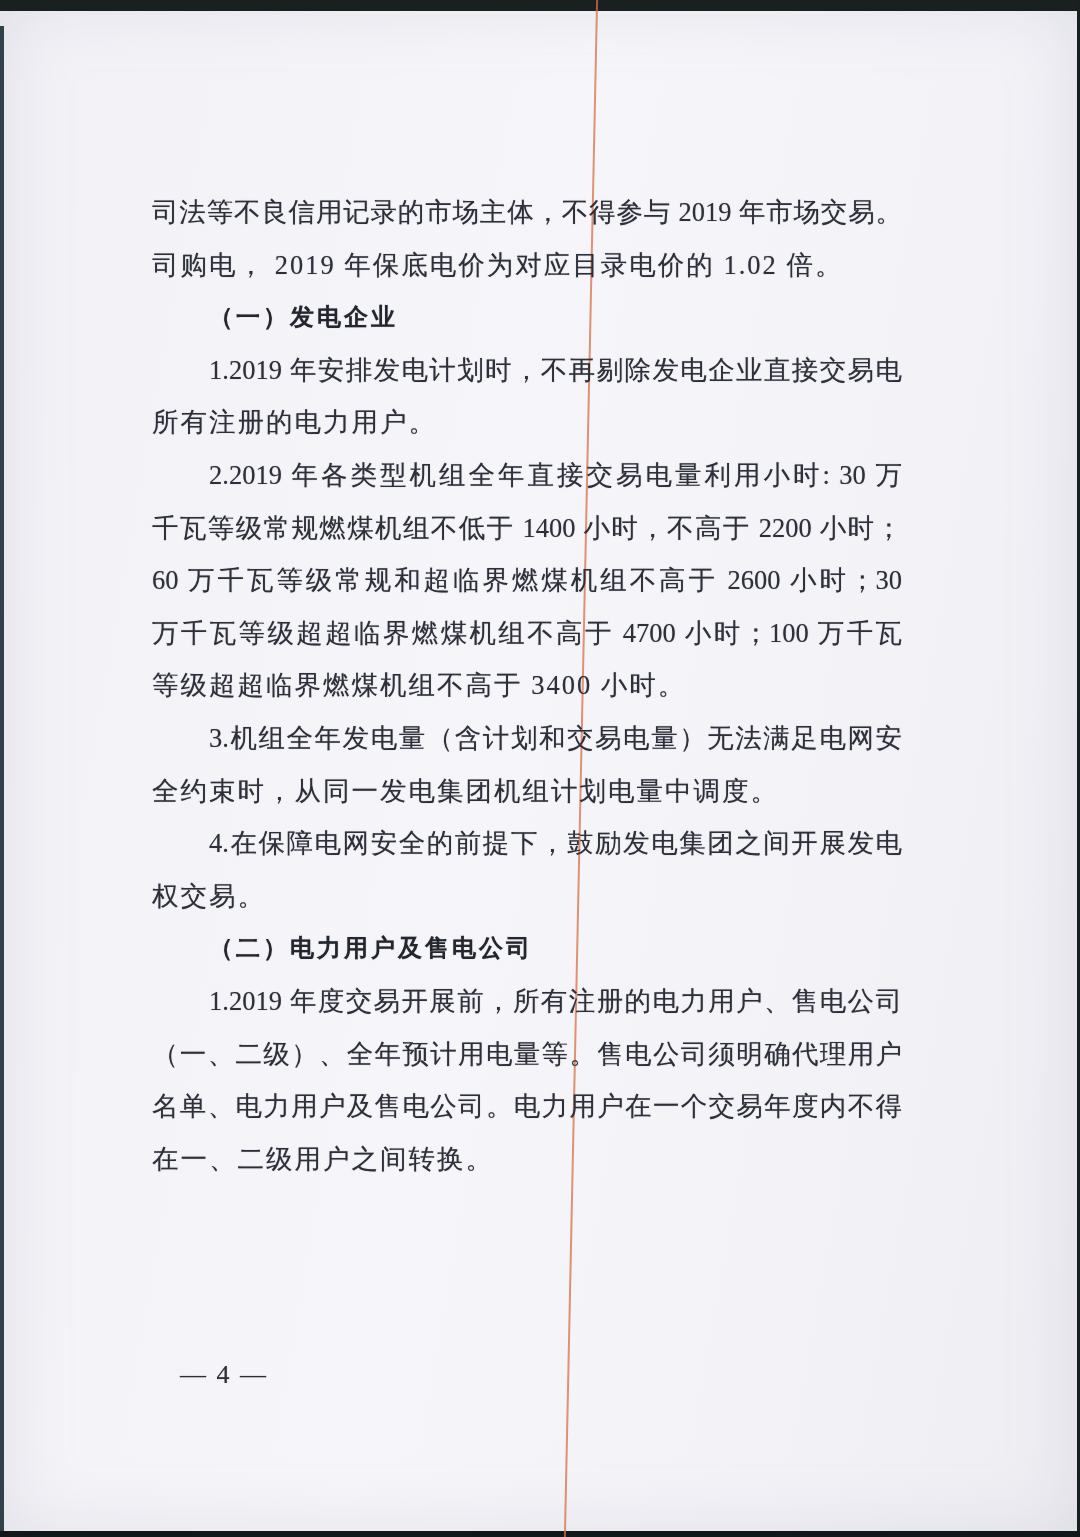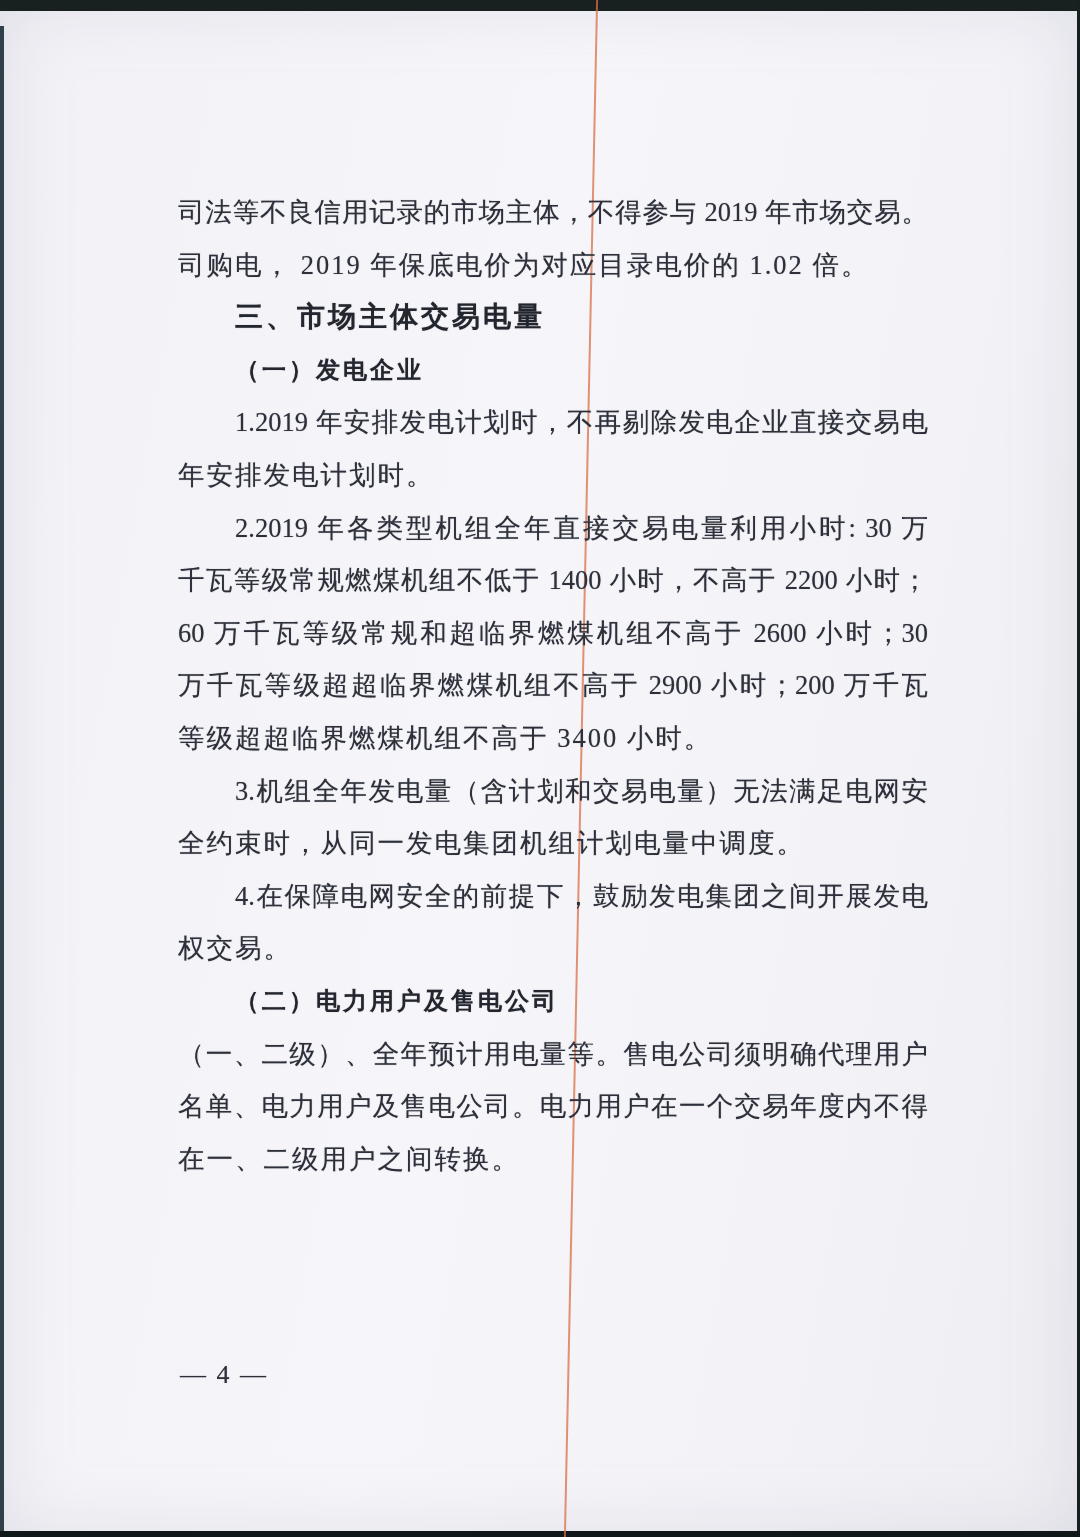--- a/index.html
+++ b/index.html
@@ -31,21 +31,21 @@
     top: -4px;
     width: 2px;
     height: 1545px;
     background: var(--fold-line, #d96f45);
     opacity: 0.75;
     transform: rotate(1.2deg);
     transform-origin: center;
   }
   .content {
     position: absolute;
-    left: 178px;
+    left: 152px;
     top: 186px;
     width: 750px;
   }
   .line {
     height: 52.6px;
     line-height: 52.6px;
     font-size: 26.5px;
     color: var(--ink, #2d303a);
     text-shadow: 0 0 1px rgba(43,47,58,0.45);
     white-space: nowrap;
@@ -88,33 +88,33 @@
 <div class="page">
   <div class="edge top"></div>
   <div class="edge left"></div>
   <div class="edge right"></div>
   <div class="edge bottom"></div>
   <div class="fold-line"></div>
 
   <div class="content">
     <div class="line fill">司法等不良信用记录的市场主体，不得参与 2019 年市场交易。</div>
     <div class="line last">司购电， 2019 年保底电价为对应目录电价的 1.02 倍。</div>
-    <div class="line h1 indent">三、市场主体交易电量</div>
     <div class="line h2 indent">（一）发电企业</div>
     <div class="line fill indent">1.2019 年安排发电计划时，不再剔除发电企业直接交易电</div>
-    <div class="line last">年安排发电计划时。</div>
+    <div class="line last">所有注册的电力用户。</div>
     <div class="line fill indent">2.2019 年各类型机组全年直接交易电量利用小时: 30 万</div>
     <div class="line fill">千瓦等级常规燃煤机组不低于 1400 小时，不高于 2200 小时；</div>
     <div class="line fill">60 万千瓦等级常规和超临界燃煤机组不高于 2600 小时；30</div>
-    <div class="line fill">万千瓦等级超超临界燃煤机组不高于 2900 小时；200 万千瓦</div>
+    <div class="line fill">万千瓦等级超超临界燃煤机组不高于 4700 小时；100 万千瓦</div>
     <div class="line last">等级超超临界燃煤机组不高于 3400 小时。</div>
     <div class="line fill indent">3.机组全年发电量（含计划和交易电量）无法满足电网安</div>
     <div class="line last">全约束时，从同一发电集团机组计划电量中调度。</div>
     <div class="line fill indent">4.在保障电网安全的前提下，鼓励发电集团之间开展发电</div>
     <div class="line last">权交易。</div>
     <div class="line h2 indent">（二）电力用户及售电公司</div>
+    <div class="line fill indent">1.2019 年度交易开展前，所有注册的电力用户、售电公司</div>
     <div class="line fill">（一、二级）、全年预计用电量等。售电公司须明确代理用户</div>
     <div class="line fill">名单、电力用户及售电公司。电力用户在一个交易年度内不得</div>
     <div class="line last">在一、二级用户之间转换。</div>
   </div>
 
   <div class="page-number">— 4 —</div>
 </div>
 
 </body></html>

